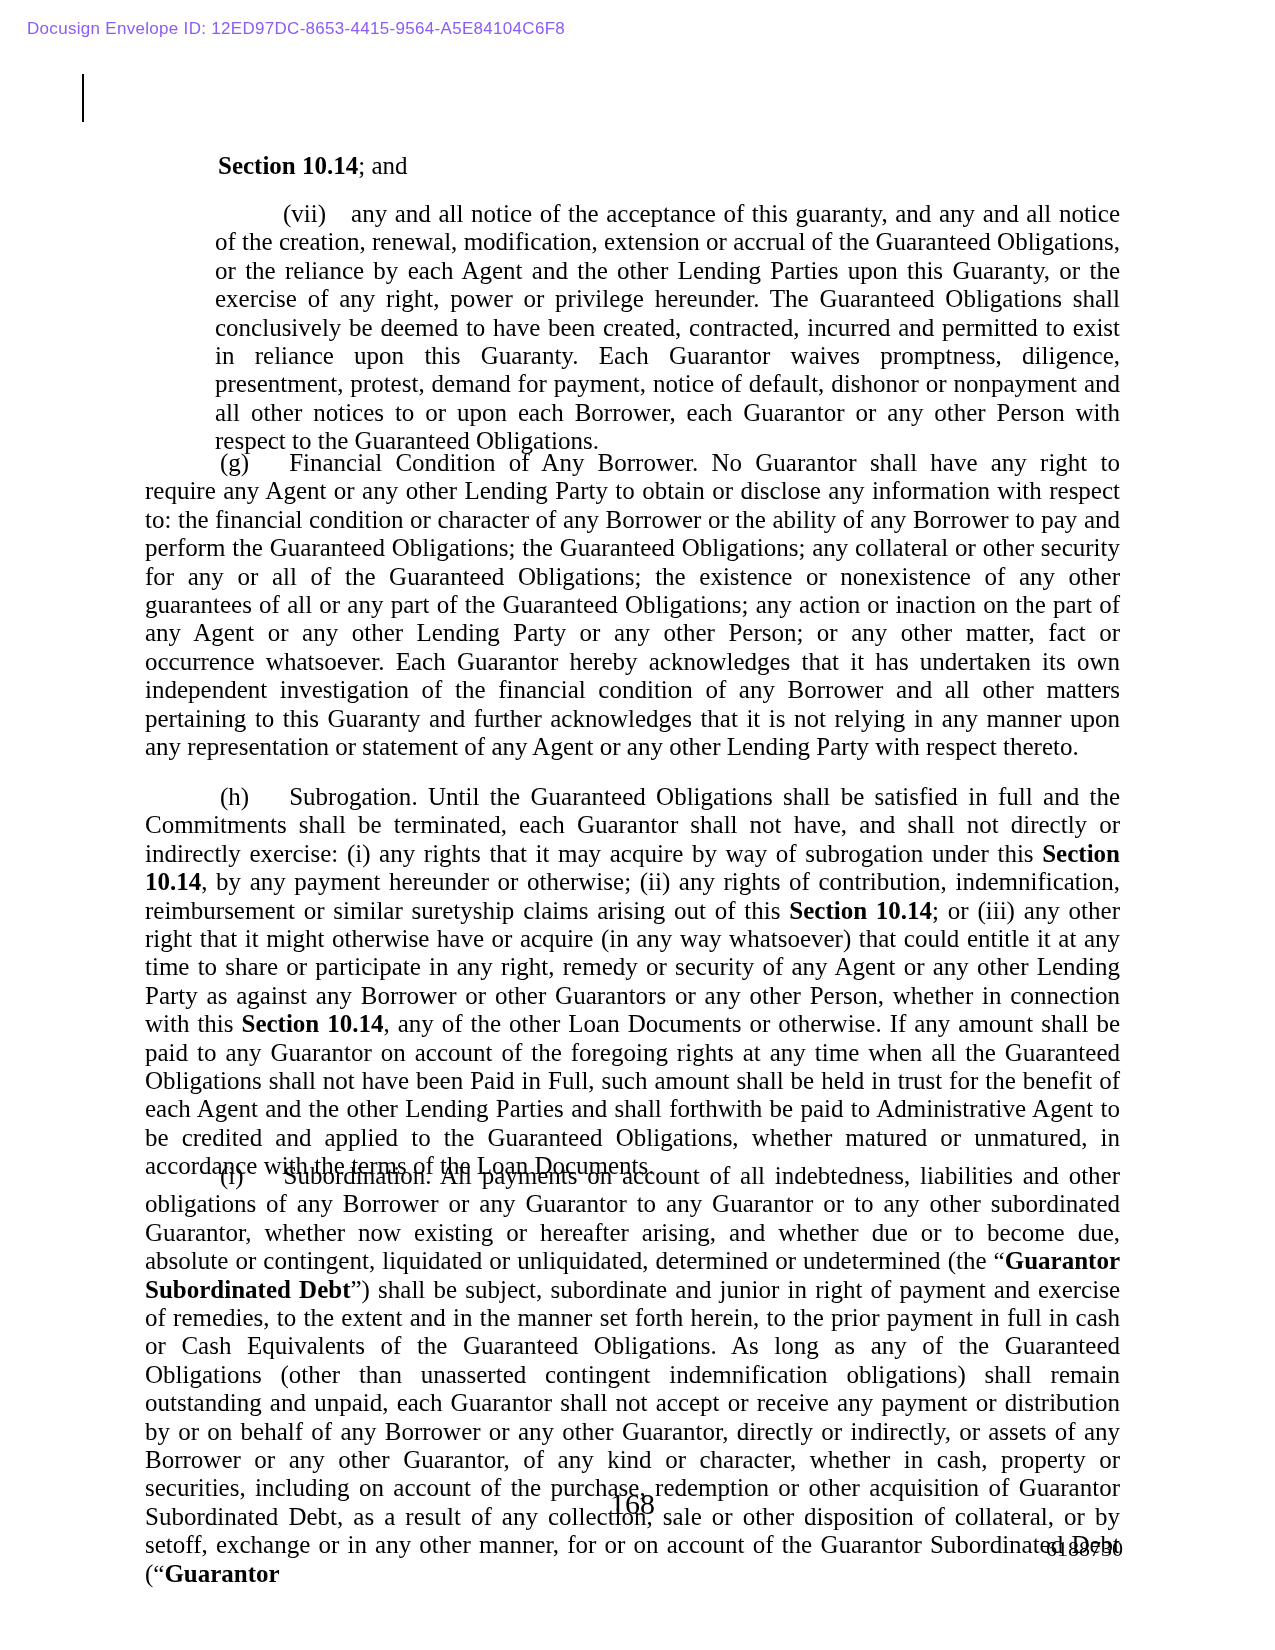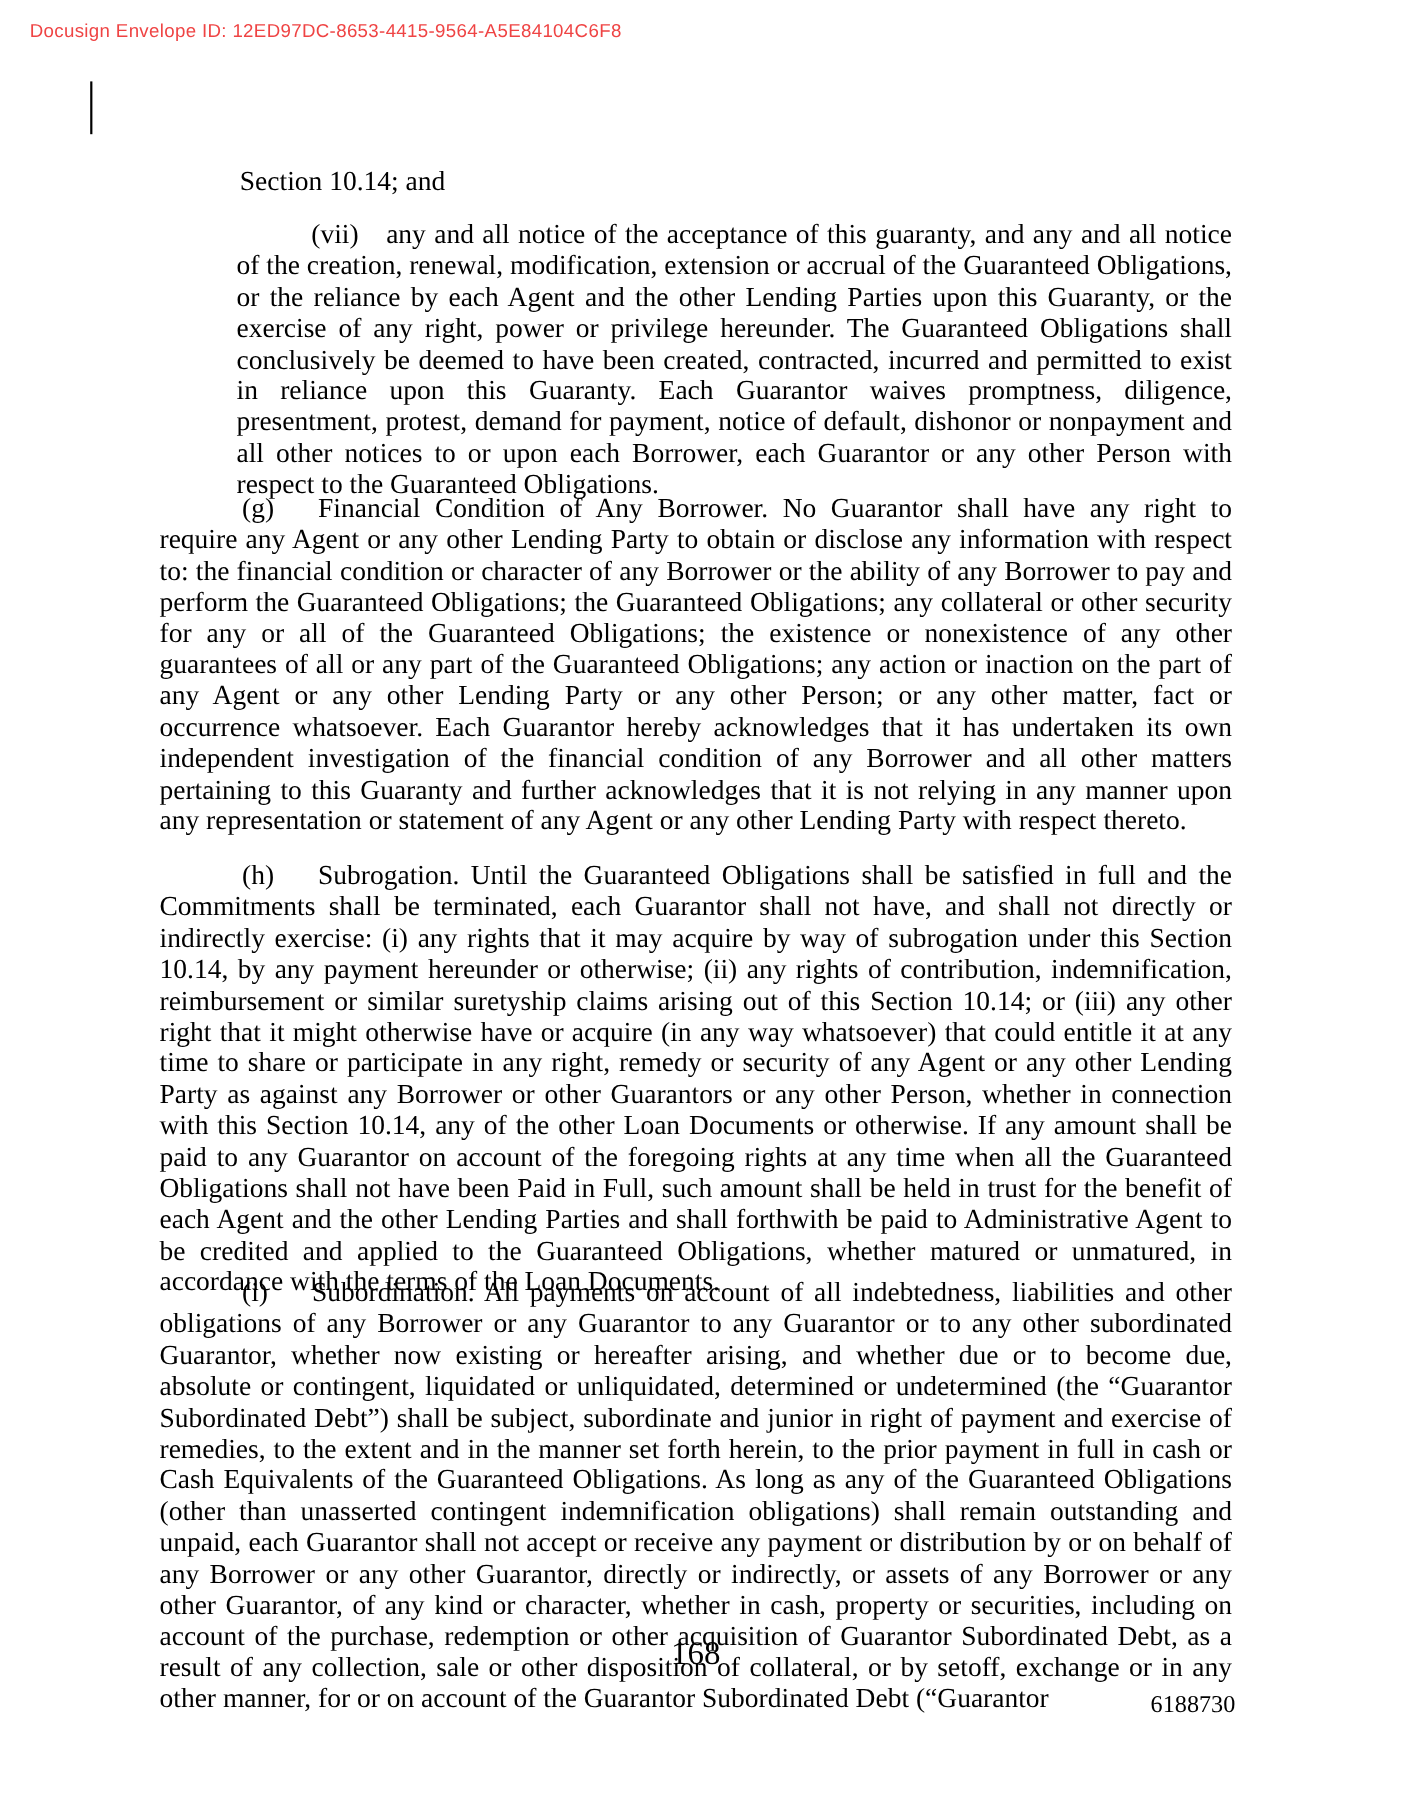--- a/index.html
+++ b/index.html
@@ -15,21 +15,21 @@
     overflow: hidden;
     font-family: "Liberation Serif", serif;
     color: #000000;
   }
   .docusign-header {
     position: absolute;
     left: 27px;
     top: 19px;
     font-family: "Liberation Sans", sans-serif;
     font-size: 17px;
-    color: #ef4444;
+    color: #8b5cf6;
     letter-spacing: 0.3px;
     white-space: nowrap;
   }
   .vbar {
     position: absolute;
     left: 82px;
     top: 74px;
     width: 2px;
     height: 48px;
     background: #000000;
@@ -45,21 +45,21 @@
   }
   #section-line {
     top: 152px;
     text-indent: 73px;
     text-align: left;
   }
   #para-vii { left: 215px; width: 905px; top: 200px; text-indent: 68px; }
   #para-g   { top: 449px;  text-indent: 75px; }
   #para-h   { top: 783px;  text-indent: 75px; }
   #para-i   { top: 1162px; text-indent: 75px; }
-  .bold { font-weight: normal; margin-top: 44px; }
+  .bold { font-weight: bold; margin-top: 44px; }
   .underline { }
   .tab { display: inline-block; width: 40px; }
   .tab-sm { width: 25px; }
   #page-number {
     position: absolute;
     left: 145px;
     width: 975px;
     top: 1487px;
     font-size: 30px;
     text-align: center;

